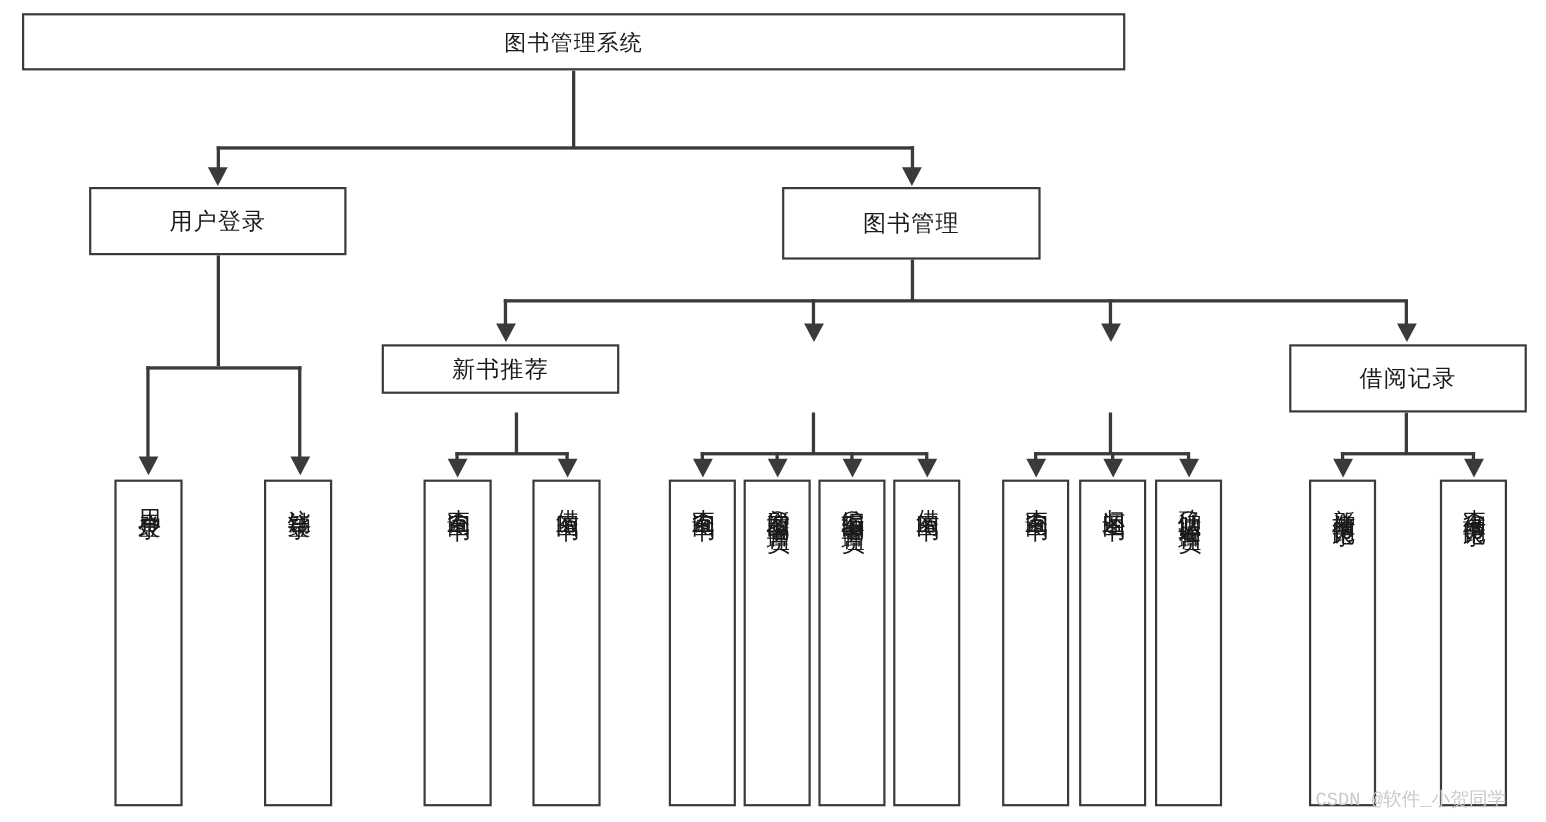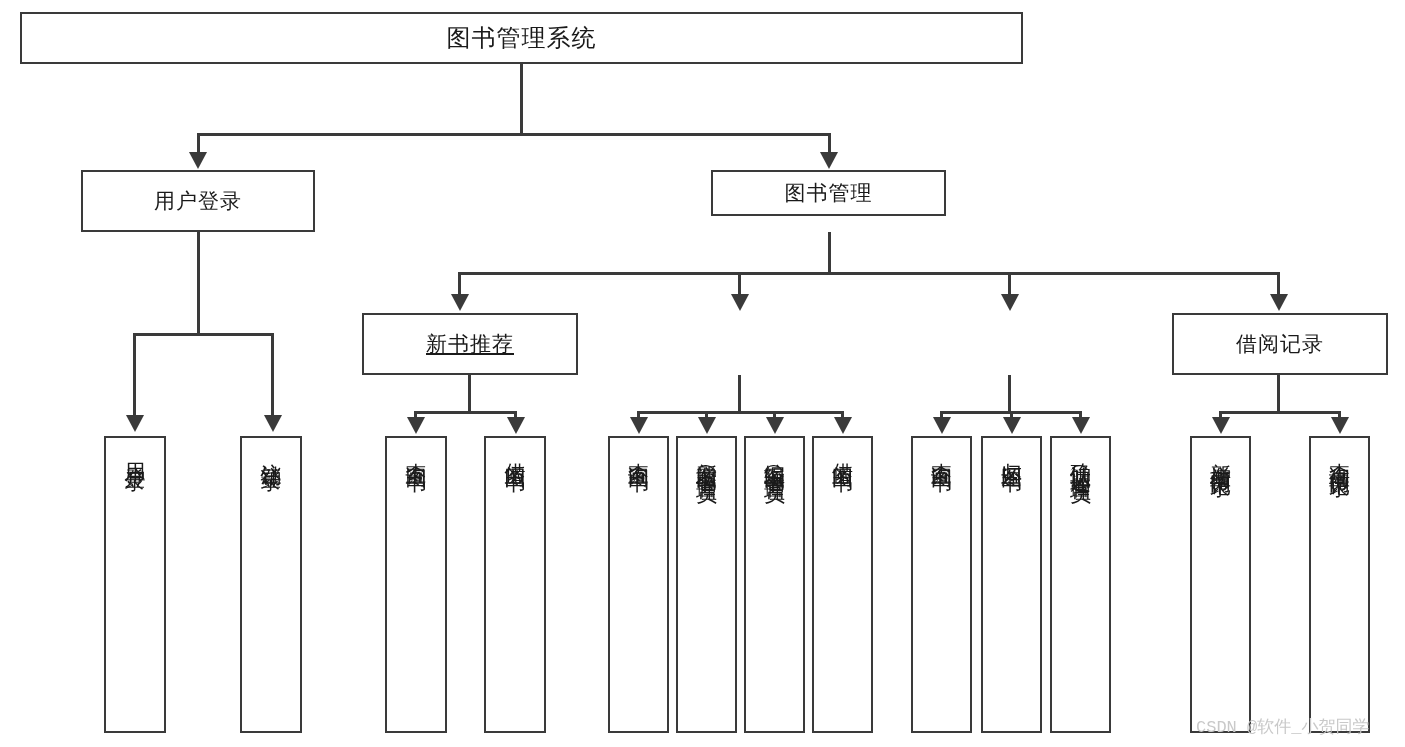--- a/index.html
+++ b/index.html
@@ -3,21 +3,21 @@
 <meta charset="utf-8">
 <style>
   html,body{margin:0;padding:0;background:#ffffff;}
   body{font-family:"Liberation Sans","DejaVu Sans",sans-serif;}
   #canvas{position:relative;width:1405px;height:747px;background:#ffffff;overflow:hidden;}
   .node{position:absolute;box-sizing:border-box;background:#ffffff;border:2px solid #3a3a3a;
         display:flex;align-items:center;justify-content:center;text-align:center;color:#1a1a1a;}
   .node.horiz{font-size:21px;letter-spacing:1px;}
   .node.vert{writing-mode:vertical-rl;text-orientation:upright;font-size:21px;letter-spacing:3px;
              padding:8px 0;justify-content:flex-start;line-height:1.05;}
-  .node.title{font-size:24px;}
+  .node.title{font-size:20px;}
   .edge{position:absolute;background:#3a3a3a;}
   .edge.h{height:3px;}
   .edge.v{width:3px;}
   .arrow{position:absolute;width:0;height:0;border-left:9px solid transparent;
          border-right:9px solid transparent;border-top:17px solid #3a3a3a;}
   .watermark{position:absolute;color:#c9c9c9;font-size:17px;white-space:nowrap;}
 </style>
 </head>
 <body>
 
@@ -81,23 +81,23 @@
   <div class="edge v" style="left:1277px;top:375px;height:38px;"></div>
   <div class="edge h" style="left:1219px;top:411px;width:122px;"></div>
   <div class="edge v" style="left:1219px;top:411px;height:8px;"></div>
   <div class="arrow" style="left:1212px;top:417px;"></div>
   <div class="edge v" style="left:1338px;top:411px;height:8px;"></div>
   <div class="arrow" style="left:1331px;top:417px;"></div>
 
   <div class="node horiz title" style="left:20px;top:12px;width:1003px;height:52px;">图书管理系统</div>
 
   <div class="node horiz" style="left:81px;top:170px;width:234px;height:62px;">用户登录</div>
-  <div class="node horiz" style="left:711px;top:170px;width:235px;height:46px;">图书管理</div>
+  <div class="node horiz" style="left:711px;top:170px;width:235px;height:66px;">图书管理</div>
 
-  <div class="node horiz" style="left:362px;top:313px;width:216px;height:62px;text-decoration:underline;">新书推荐</div>
+  <div class="node horiz" style="left:347px;top:313px;width:216px;height:45px;">新书推荐</div>
   <div class="node horiz" style="left:1172px;top:313px;width:216px;height:62px;">借阅记录</div>
 
   <div class="node vert" style="left:104px;top:436px;width:62px;height:297px;">用户登录</div>
   <div class="node vert" style="left:240px;top:436px;width:62px;height:297px;">注销登录</div>
   <div class="node vert" style="left:385px;top:436px;width:62px;height:297px;">查询图书</div>
   <div class="node vert" style="left:484px;top:436px;width:62px;height:297px;">借阅图书</div>
   <div class="node vert" style="left:608px;top:436px;width:61px;height:297px;">查询图书</div>
   <div class="node vert" style="left:676px;top:436px;width:61px;height:297px;">新增图书（管理员）</div>
   <div class="node vert" style="left:744px;top:436px;width:61px;height:297px;">编辑图书（管理员）</div>
   <div class="node vert" style="left:812px;top:436px;width:61px;height:297px;">借阅图书</div>

